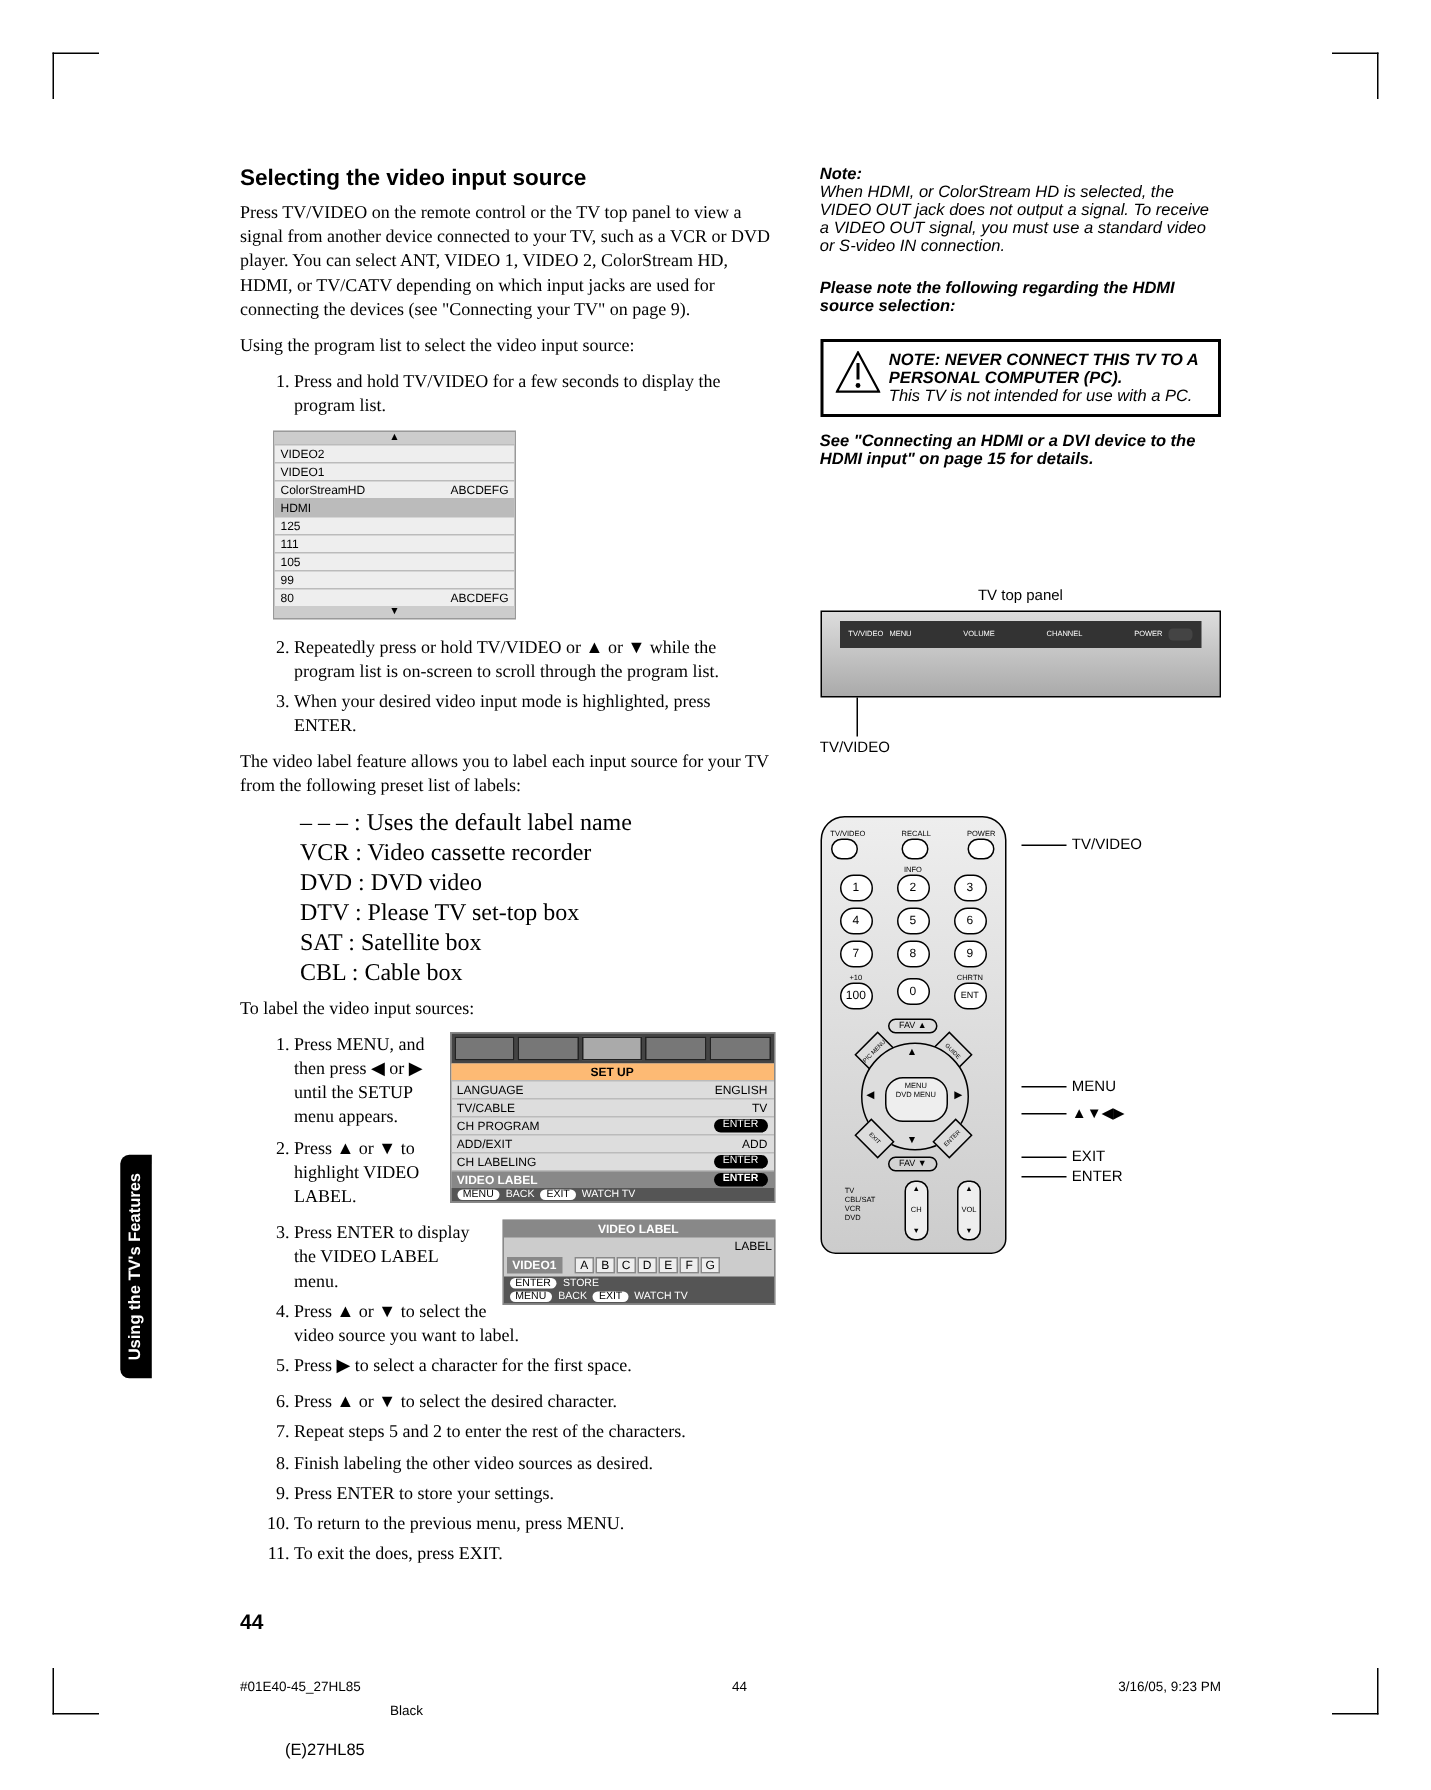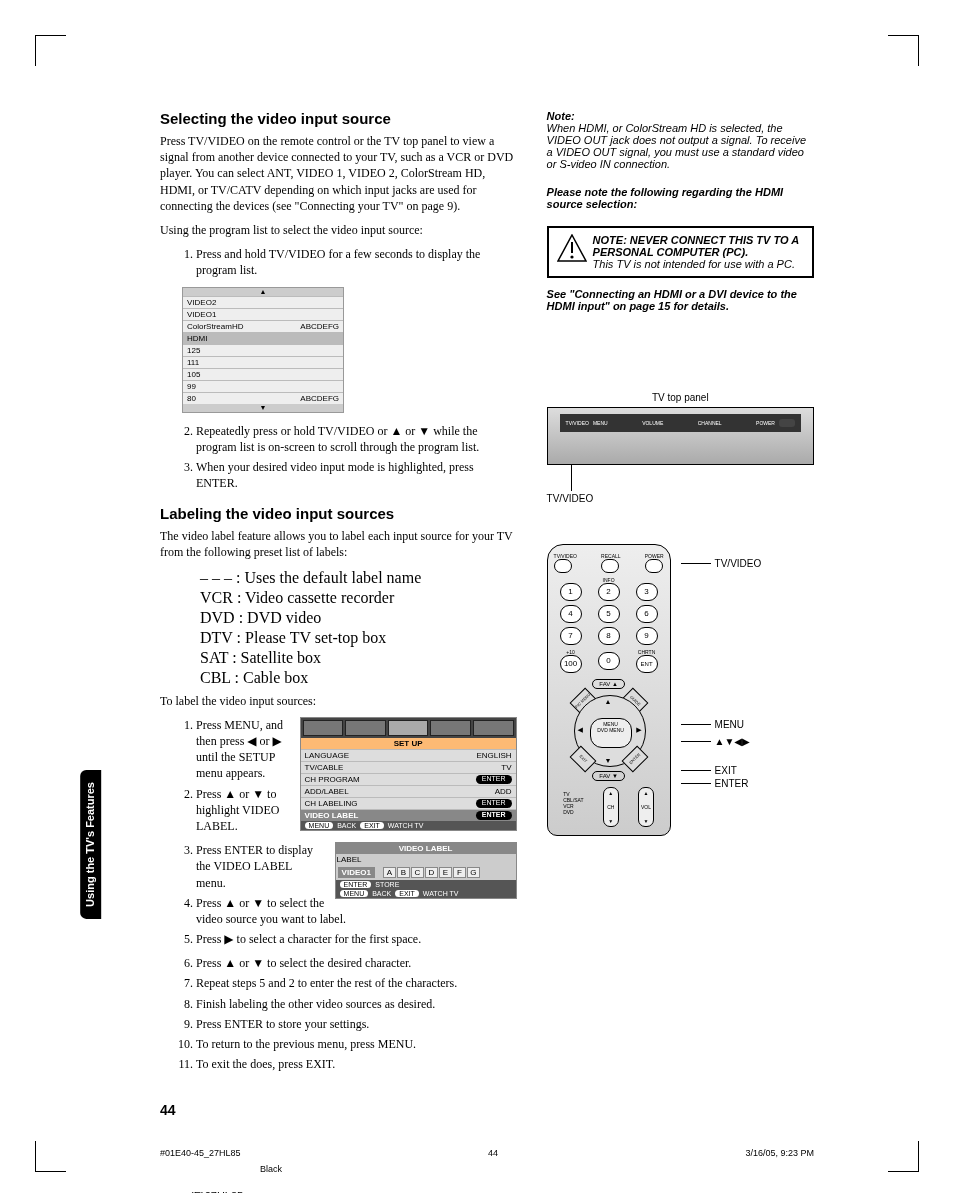--- a/index.html
+++ b/index.html
@@ -96,21 +96,21 @@
     width: 180px;
     border: 1px solid #888;
     font-family: Arial, sans-serif;
     font-size: 8px;
     background: #ccc;
     float: right;
     margin-left: 10px;
     margin-bottom: 6px;
   }
   .labelmenu .title { background:#888; color:#fff; text-align:center; padding:1px; font-weight:bold; }
-  .labelmenu .sub { text-align:left; padding:1px; }
+  .labelmenu .sub { text-align:right; padding:1px; }
   .labelmenu .valrow { display:flex; padding:2px; gap:1px; align-items:center; }
   .labelmenu .sel { background:#888; color:#fff; padding:1px 4px; font-weight:bold; }
   .labelmenu .ch { border:1px solid #888; width:11px; text-align:center; background:#eee; }
   .labelmenu .foot { background: #555; color: #fff; padding: 1px 4px; font-size: 7px; display:flex; gap:4px; flex-wrap:wrap; }
   .labelmenu .foot .btn { background:#fff; color:#000; border-radius:6px; padding:0 4px; }
   .note-block {
     font-style: italic;
     font-family: Arial, sans-serif;
     font-size: 11px;
     margin-bottom: 16px;
@@ -306,21 +306,20 @@
               <span>ABCDEFG</span>
             </div>
           <div class="arrow-row">▼</div>
         </div>
 
         <ol class="sub" start="2">
           <li>Repeatedly press or hold TV/VIDEO or ▲ or ▼ while the program list is on-screen to scroll through the program list.</li>
           <li>When your desired video input mode is highlighted, press ENTER.</li>
         </ol>
 
-        <h2 style="margin-top:14px">Labeling the video input sources</h2>
         <p>The video label feature allows you to label each input source for your TV from the following preset list of labels:</p>
         <div class="label-list">
           <div>– – –  : Uses the default label name</div>
           <div>VCR  : Video cassette recorder</div>
           <div>DVD  : DVD video</div>
           <div>DTV  : Please TV set-top box</div>
           <div>SAT   : Satellite box</div>
           <div>CBL   : Cable box</div>
         </div>
         <p style="margin-top:6px">To label the video input sources:</p>
@@ -341,21 +340,21 @@
               </div>
             <div class="mrow">
                 <span>TV/CABLE</span>
                 <span>TV</span>
               </div>
             <div class="mrow">
                 <span>CH PROGRAM</span>
                 <span class="pill">ENTER</span>
               </div>
             <div class="mrow">
-                <span>ADD/LABEL</span>
+                <span>ADD/EXIT</span>
                 <span>ADD</span>
               </div>
             <div class="mrow">
                 <span>CH LABELING</span>
                 <span class="pill">ENTER</span>
               </div>
             <div class="mrow hi">
                 <span>VIDEO LABEL</span>
                 <span class="pill">ENTER</span>
               </div>

